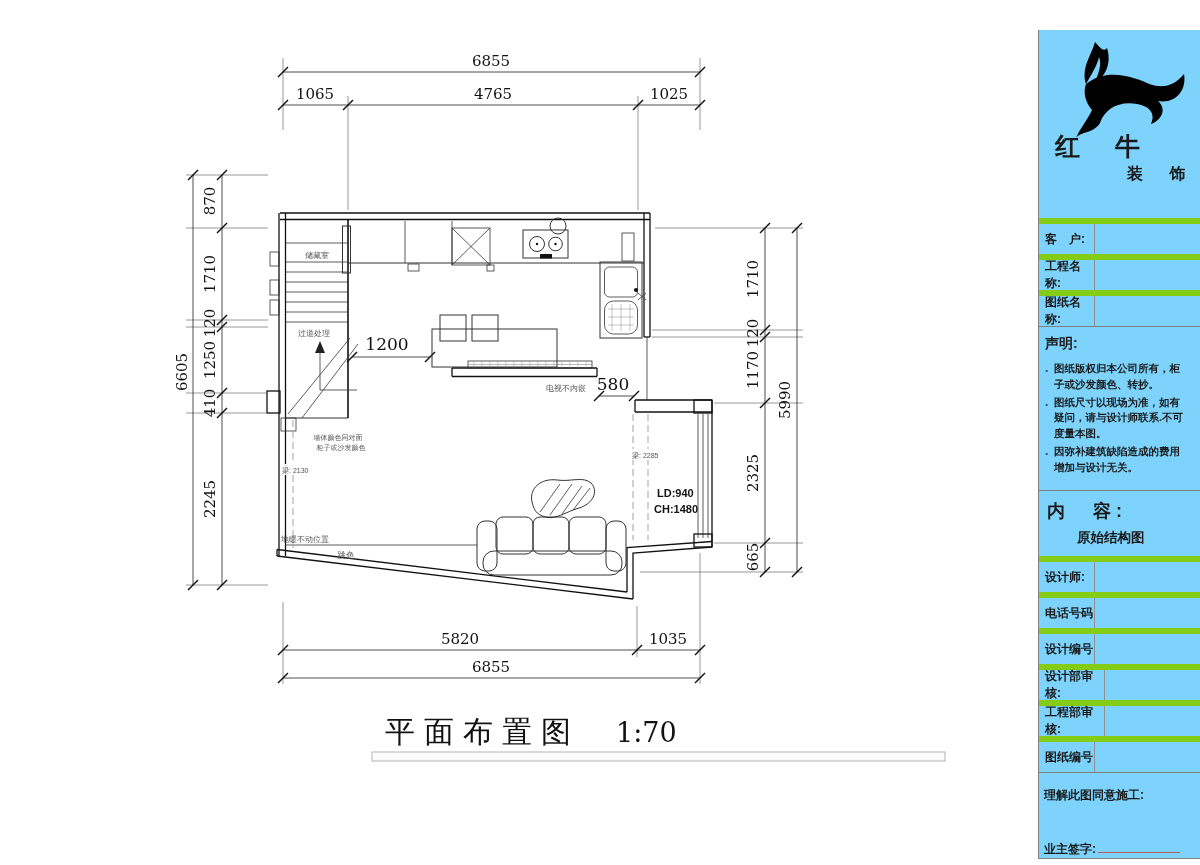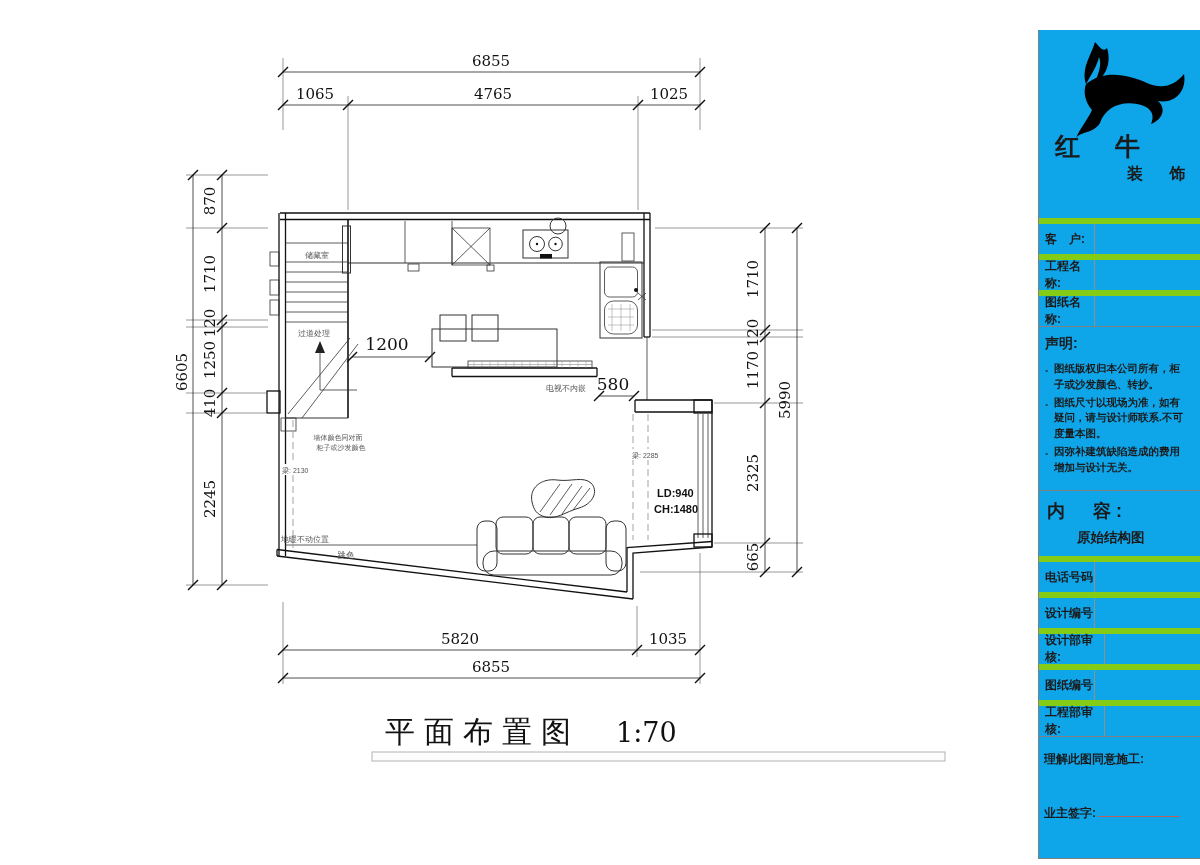--- a/index.html
+++ b/index.html
@@ -16,21 +16,21 @@
   .wallt{stroke:#111;stroke-width:1.3;fill:none;}
   .furn{stroke:#333;stroke-width:1;fill:none;}
   .thin{stroke:#333;stroke-width:0.8;fill:none;}
   .dimline{stroke:#222;stroke-width:0.8;}
   .ext{stroke:#444;stroke-width:0.55;}
   .tick{stroke:#111;stroke-width:1.5;}
   .dash{stroke:#999;stroke-width:0.9;stroke-dasharray:7 4;fill:none;}
 
   
   .tblock{position:absolute;left:1038px;top:30px;width:161px;height:828px;
-          border-left:1px solid #808080;border-bottom:1px solid #808080;background:#0ea5e9;}
+          border-left:1px solid #808080;border-bottom:1px solid #808080;background:#7dd3fc;}
   .tb-row{display:flex;align-items:flex-start;height:36px;border-top:6px solid #84cc16;box-sizing:border-box;}
   .tb-label{width:56px;padding-left:6px;font-size:12px;font-weight:bold;
             border-right:1px solid #909090;align-self:stretch;display:flex;align-items:center;box-sizing:border-box;}
   .tb-value{flex:1;}
   .tb-logo{height:188px;position:relative;}
   .brand-main{position:absolute;left:16px;top:100px;font-size:25px;font-weight:bold;letter-spacing:14px;white-space:nowrap;}
   .brand-sub{position:absolute;left:88px;top:134px;font-size:16px;font-weight:bold;letter-spacing:11px;white-space:nowrap;}
   .tb-stmt{height:164px;border-top:1px solid #808080;box-sizing:border-box;padding:8px 13px 0 6px;}
   .stmt-head{font-size:14px;font-weight:bold;margin-bottom:8px;}
   .stmt-item{display:flex;font-size:10.5px;line-height:1.5;color:#1a1a1a;margin-bottom:2px;font-weight:bold;}
@@ -333,37 +333,41 @@
         <span>因弥补建筑缺陷造成的费用增加与设计无关。</span>
       </div>
     </div>
 
     <div class="tb-content">
       <div class="content-label">内　容:</div>
       <div class="content-value">原始结构图</div>
     </div>
 
     <div class="tb-row">
+      <div class="tb-label">设计师:</div>
+      <div class="tb-value"></div>
+    </div>
+    <div class="tb-row">
       <div class="tb-label">电话号码</div>
       <div class="tb-value"></div>
     </div>
     <div class="tb-row">
       <div class="tb-label">设计编号</div>
       <div class="tb-value"></div>
     </div>
     <div class="tb-row">
       <div class="tb-label" style="width:66px">设计部审核:</div>
       <div class="tb-value"></div>
     </div>
     <div class="tb-row">
+      <div class="tb-label" style="width:66px">工程部审核:</div>
+      <div class="tb-value"></div>
+    </div>
+    <div class="tb-row">
       <div class="tb-label">图纸编号</div>
-      <div class="tb-value"></div>
-    </div>
-    <div class="tb-row">
-      <div class="tb-label" style="width:66px">工程部审核:</div>
       <div class="tb-value"></div>
     </div>
 
     <div class="tb-footer">
       <div class="footer-agree">理解此图同意施工:</div>
       <div class="footer-sign">
         <span>业主签字:</span><span class="sign-line"></span>
       </div>
     </div>
   </div>

